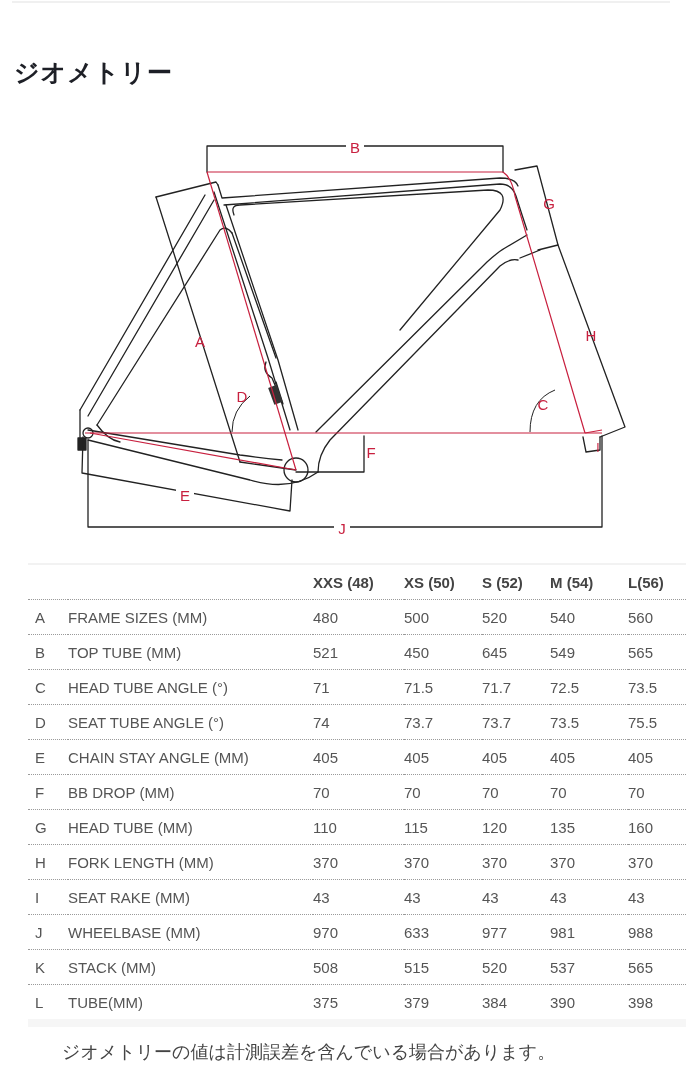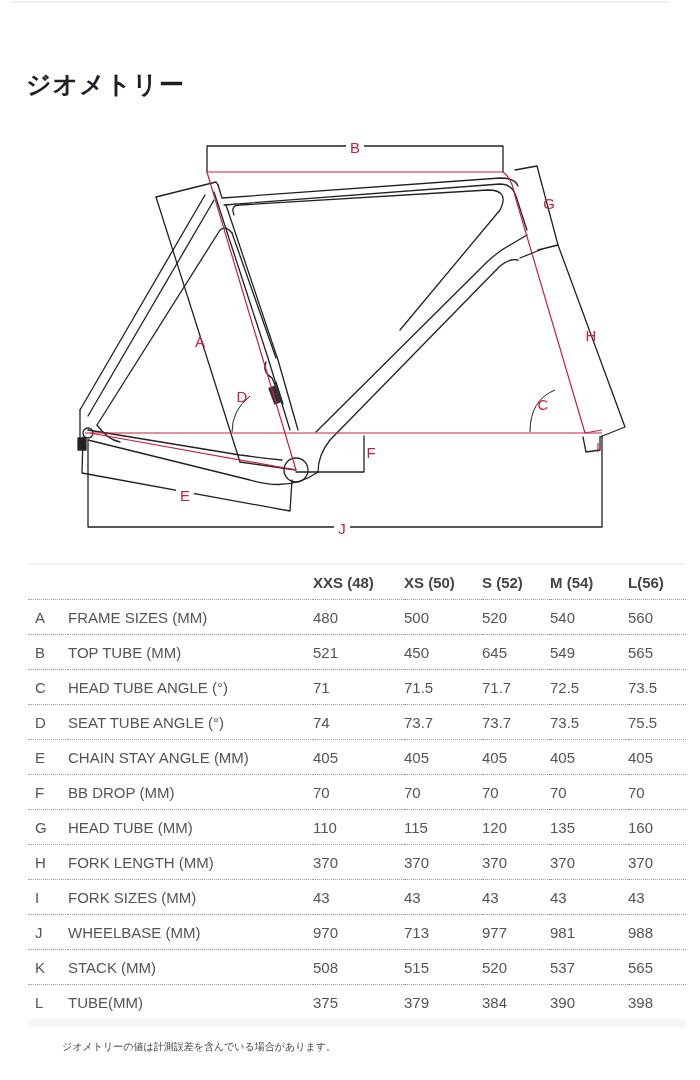--- a/index.html
+++ b/index.html
@@ -1,39 +1,39 @@
 <!DOCTYPE html>
 <html><head>
 <meta charset="utf-8">
 <style>
   html, body { margin: 0; padding: 0; background: #ffffff; }
   body { width: 700px; height: 1080px; position: relative; overflow: hidden;
          font-family: "DejaVu Sans", "Liberation Sans", sans-serif; color: #333; }
   .top-rule { position: absolute; left: 12px; right: 30px; top: 1px; height: 2px; background: #f0f0f0; }
-  .page-title { position: absolute; left: 14px; top: 56px; margin: 12px; font-size: 25px; font-weight: bold;
+  .page-title { position: absolute; left: 14px; top: 56px; margin: 0; font-size: 25px; font-weight: bold;
                 color: #1d1f26; letter-spacing: 1px; font-family: "DejaVu Sans", sans-serif; }
   .diagram { position: absolute; left: 0; top: 120px; width: 700px; height: 430px; }
   .table-wrap { position: absolute; left: 28px; top: 563px; width: 658px; }
   .t-top-rule { height: 2px; background: #f2f2f2; margin-bottom: 0; }
   table { border-collapse: collapse; width: 100%; table-layout: fixed; }
   th, td { height: 34px; padding: 0; font-family: "Liberation Sans", sans-serif; font-size: 15px;
            text-align: left; border-bottom: 1px dotted #9a9a9a; white-space: nowrap; }
   th { font-weight: bold; color: #444; margin-left: 44px; }
   td { color: #555; }
   col.c-letter { width: 40px; }
   col.c-label { width: 245px; }
   col.c-v1 { width: 91px; }
   col.c-v2 { width: 78px; }
   col.c-v3 { width: 68px; }
   col.c-v4 { width: 78px; }
   col.c-v5 { width: 58px; }
   td.letter { padding-left: 7px; }
   tr.last td { border-bottom: none; }
   .t-bottom { height: 8px; background: #f6f6f6; margin-top: 0; }
-  .note { position: absolute; left: 62px; top: 1040px; font-size: 10px; color: #444;
+  .note { position: absolute; left: 62px; top: 1040px; font-size: 18px; color: #444;
           font-family: "DejaVu Sans", sans-serif; }
 </style>
 </head>
 <body>
 
 <div class="top-rule"></div>
 
 <h1 class="page-title">ジオメトリー</h1>
 
 <svg class="diagram" viewBox="0 120 700 430" xmlns="http://www.w3.org/2000/svg">
@@ -206,32 +206,32 @@
         <td class="letter">H</td>
         <td>FORK LENGTH (MM)</td>
         <td>370</td>
         <td>370</td>
         <td>370</td>
         <td>370</td>
         <td>370</td>
       </tr>
       <tr>
         <td class="letter">I</td>
-        <td>FORK SIZES (MM)</td>
+        <td>SEAT RAKE (MM)</td>
         <td>43</td>
         <td>43</td>
         <td>43</td>
         <td>43</td>
         <td>43</td>
       </tr>
       <tr>
         <td class="letter">J</td>
         <td>WHEELBASE (MM)</td>
         <td>970</td>
-        <td>713</td>
+        <td>633</td>
         <td>977</td>
         <td>981</td>
         <td>988</td>
       </tr>
       <tr>
         <td class="letter">K</td>
         <td>STACK (MM)</td>
         <td>508</td>
         <td>515</td>
         <td>520</td>

